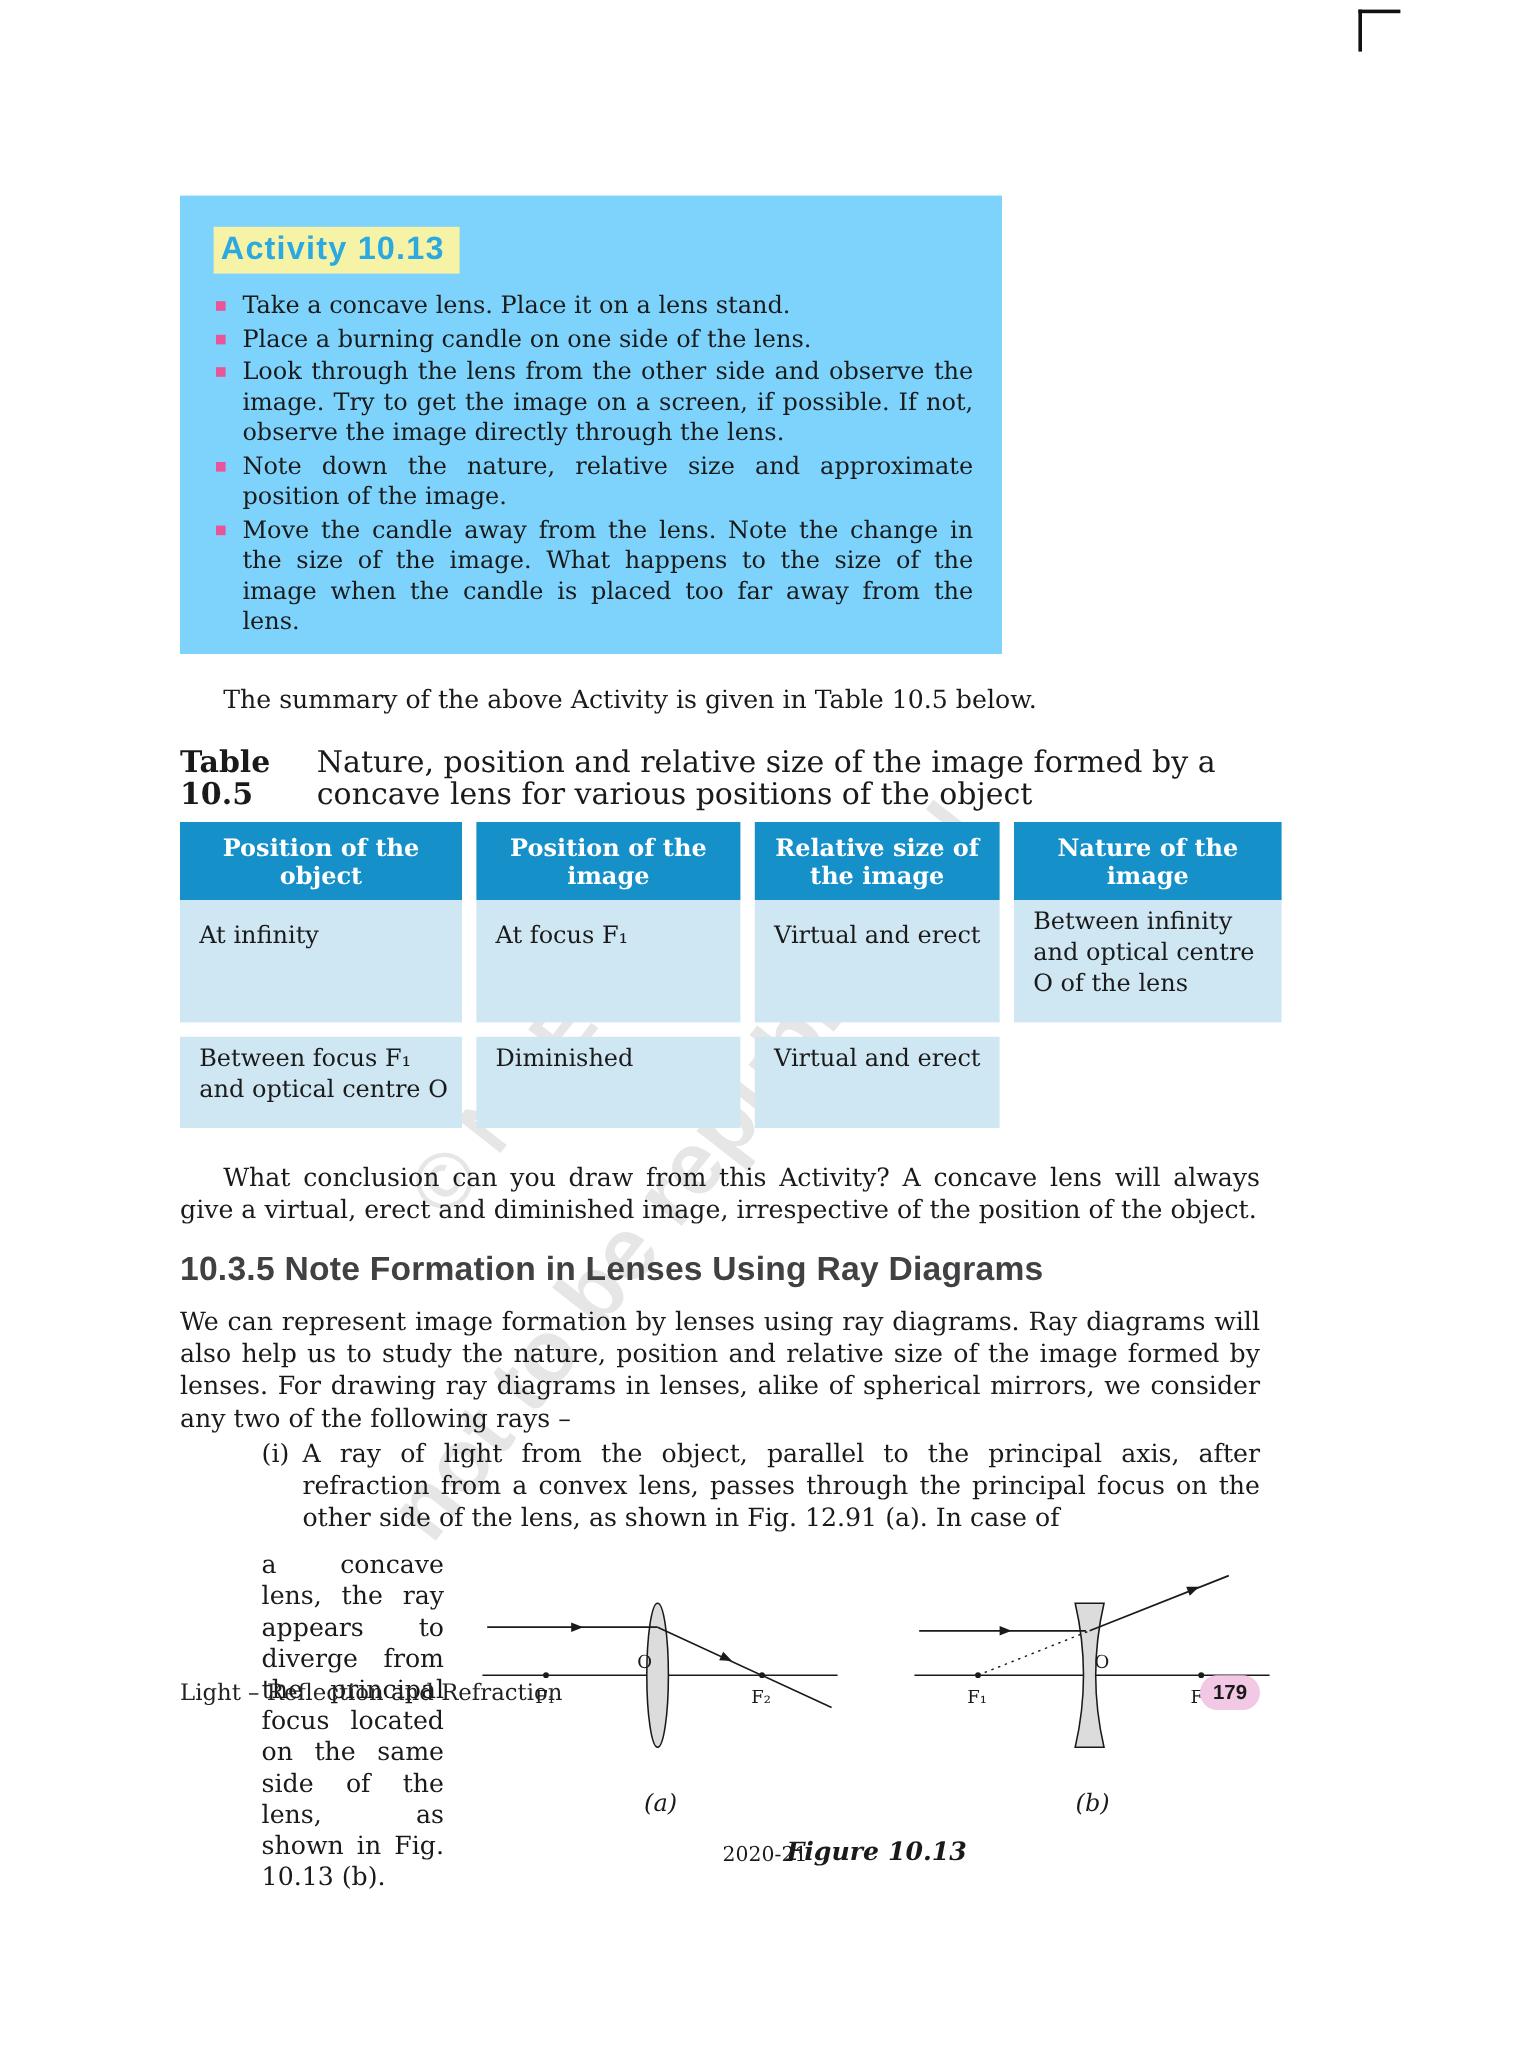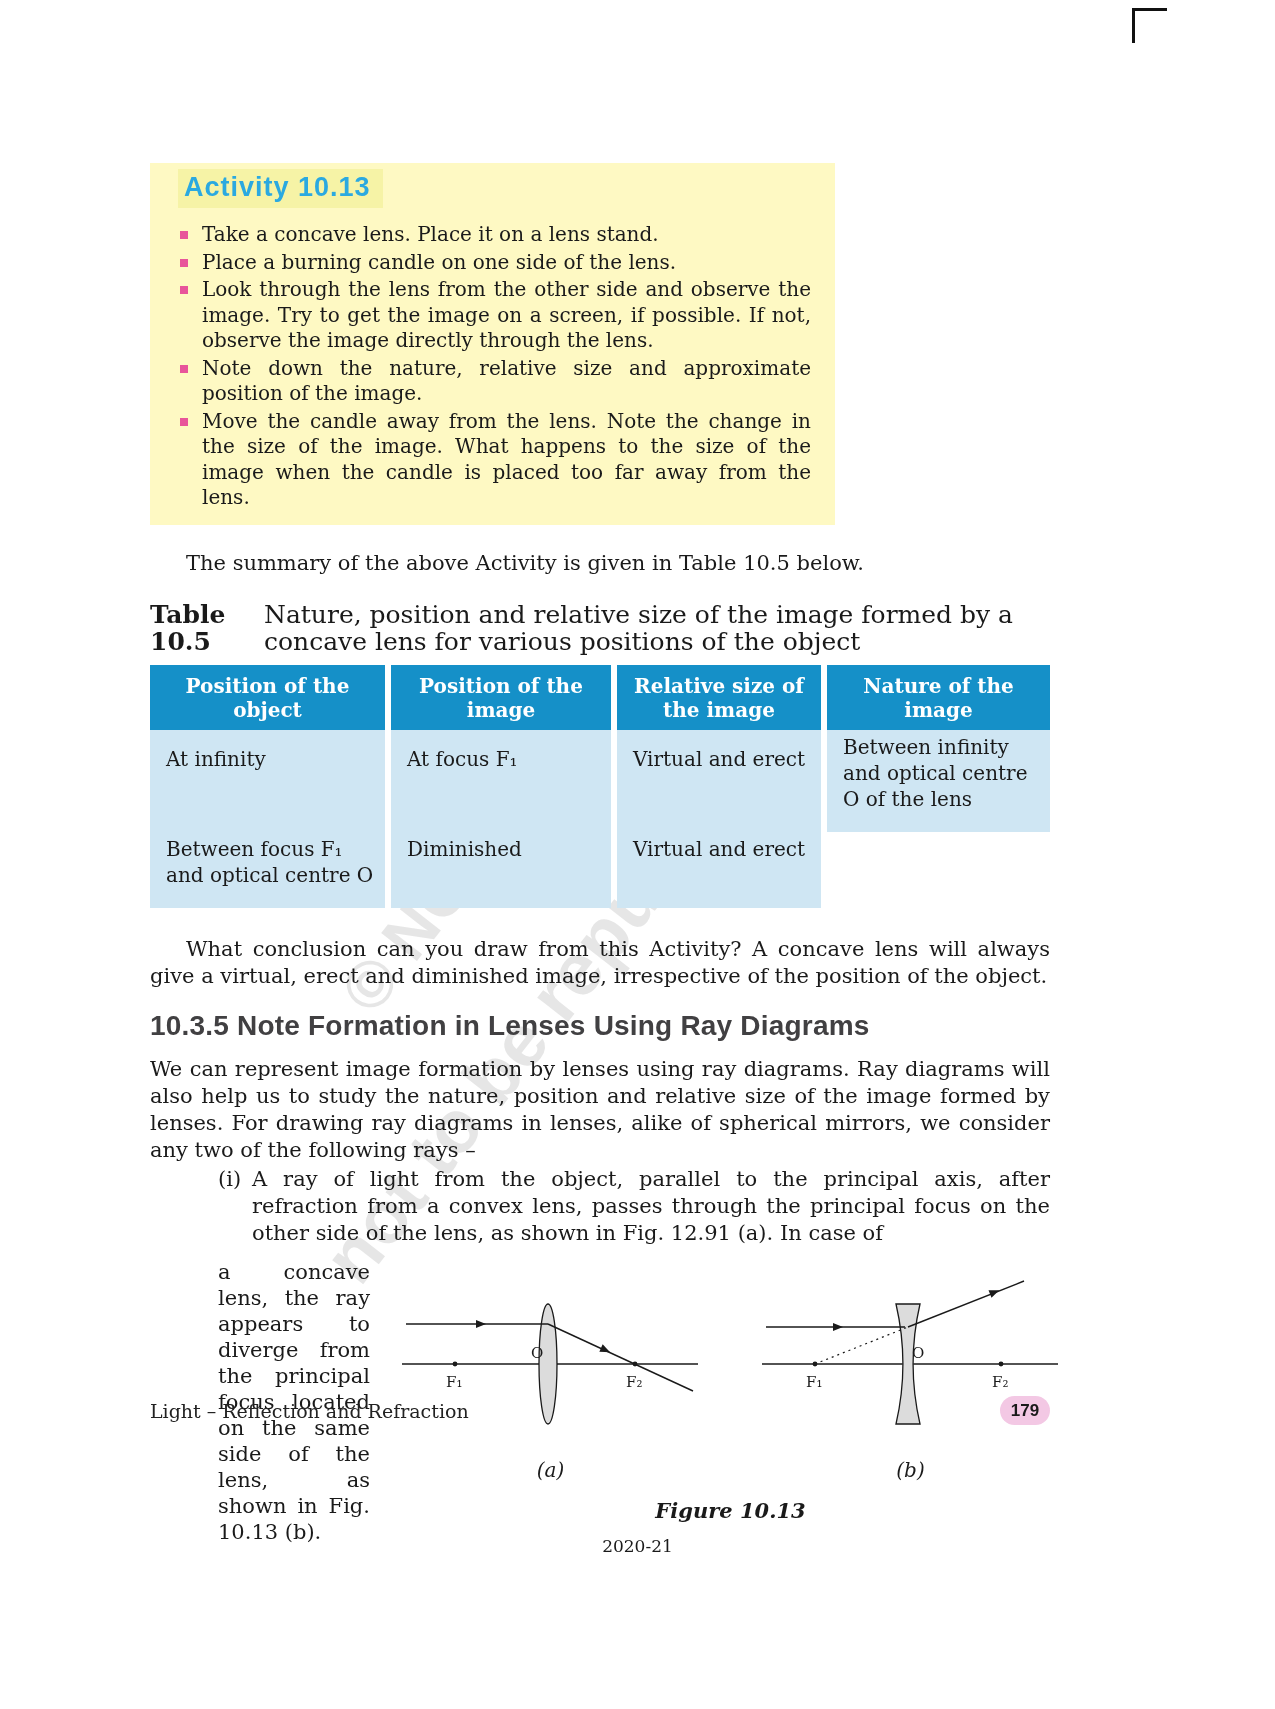--- a/index.html
+++ b/index.html
@@ -13,39 +13,39 @@
   }
   .watermark{
     position:absolute;color:rgba(100,100,100,0.16);font-family:"Liberation Sans",sans-serif;
     font-weight:bold;white-space:nowrap;transform-origin:left center;z-index:0;pointer-events:none;
   }
   .wm1{left:355px;top:965px;font-size:66px;transform:rotate(-52deg);}
   .wm2{left:340px;top:1230px;font-size:74px;transform:rotate(-52deg);}
   .content{position:absolute;left:150px;top:163px;width:900px;z-index:1;}
 
   
-  .activity-box{background:#fef9c3;width:685px;padding:6px 0 12px 0;}
+  .activity-box{background:#7dd3fc;width:685px;padding:26px 0 12px 0;}
   .activity-title{
     display:inline-block;margin-left:28px;background:#f6f3a6;color:#2ba9e0;
     font-family:"Liberation Sans",sans-serif;font-weight:bold;font-size:27px;
     padding:3px 12px 5px 6px;letter-spacing:1px;
   }
   .activity-list{list-style:none;margin:14px 0 0 0;padding:0 24px 0 30px;}
   .bullet-item{display:flex;margin-bottom:2px;}
   .bullet-sq{flex:0 0 8px;width:8px;height:8px;background:#e8559a;margin:9px 14px 0 0;}
   .bullet-text{font-size:20px;line-height:25.5px;text-align:justify;flex:1;}
 
   .summary{font-size:21px;line-height:27px;margin:25px 0 0 0;text-indent:36px;}
 
   .table-caption{display:flex;margin-top:24px;font-size:25px;line-height:27px;}
   .tbl-label{font-weight:bold;flex:0 0 114px;}
   .tbl-caption-text{flex:1;}
 
   .table{margin-top:10px;width:900px;}
-  .thead,.tbody{display:grid;grid-template-columns:235px 220px 204px 223px;column-gap:6px;row-gap:0;}
+  .thead,.tbody{display:grid;grid-template-columns:235px 220px 204px 223px;column-gap:6px;row-gap:0;gap:12px;}
   .th{
     background:#1590c8;color:#ffffff;font-weight:bold;font-size:20px;line-height:24px;
     text-align:center;padding:9px 6px 8px 6px;min-height:45px;
     display:flex;align-items:center;justify-content:center;
   }
   .td{background:#cfe6f3;font-size:20px;line-height:26px;padding:0 10px 0 16px;}
   .td.r1{padding-top:16px;padding-bottom:6px;}
   .td.r2{padding-top:4px;padding-bottom:20px;}
 
   .conclusion{font-size:21px;line-height:27px;text-align:justify;margin:28px 0 0 0;text-indent:36px;}

